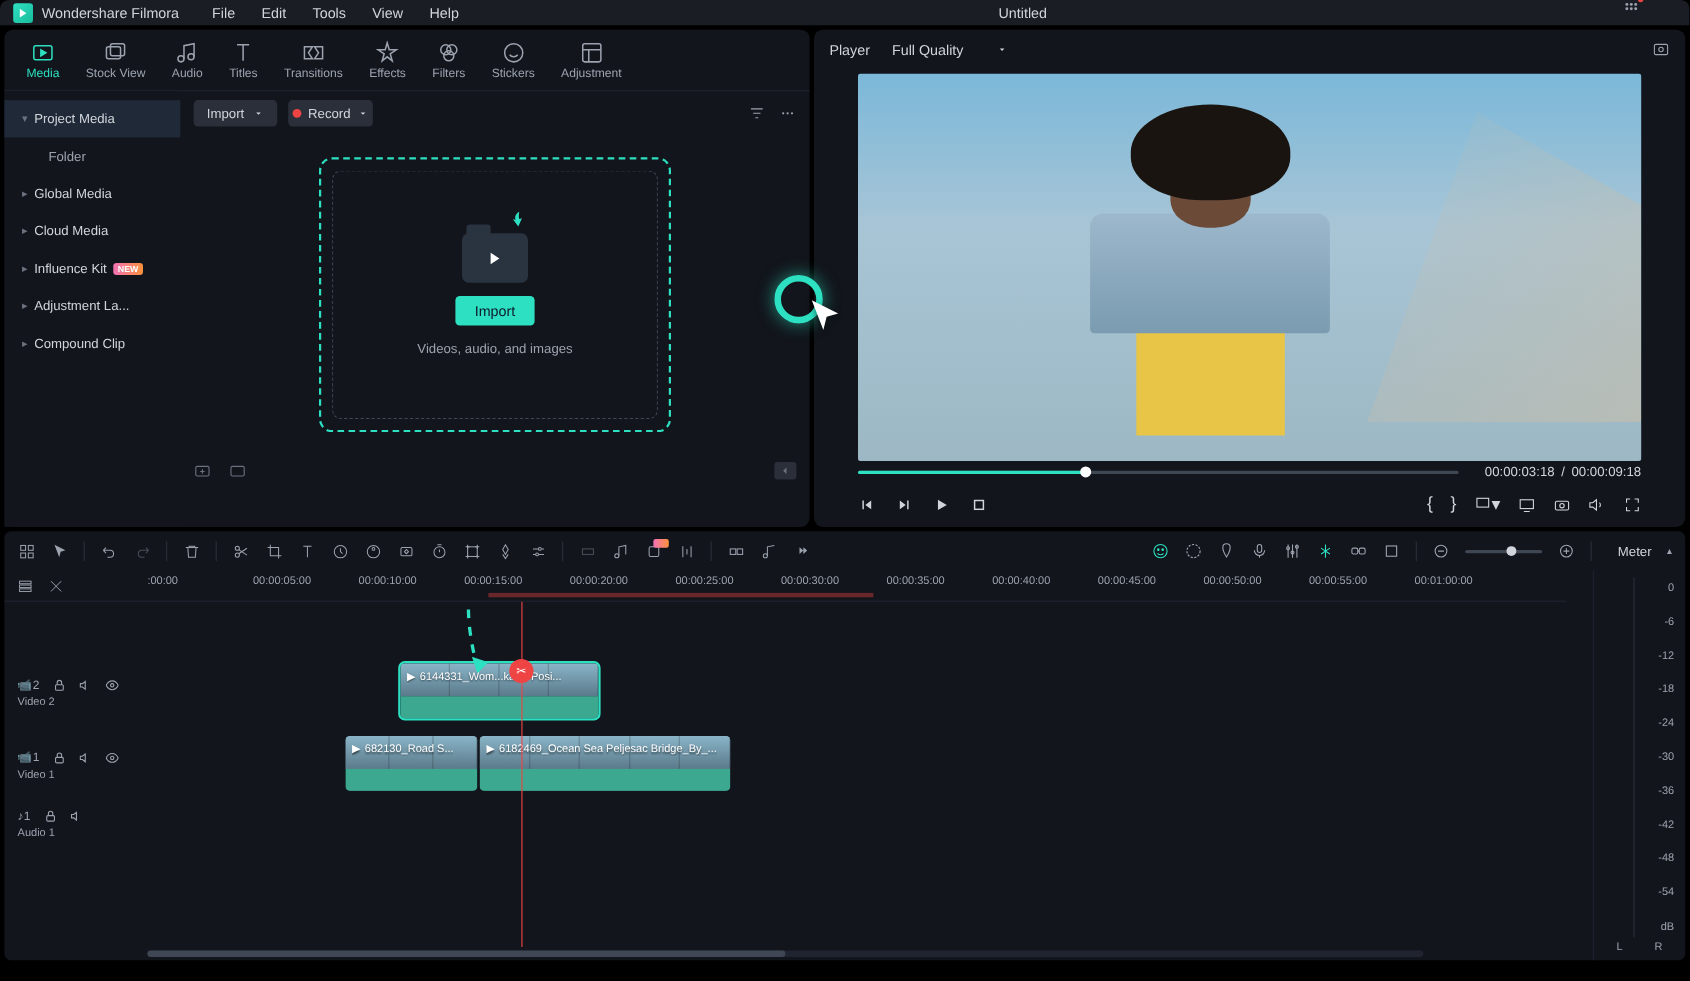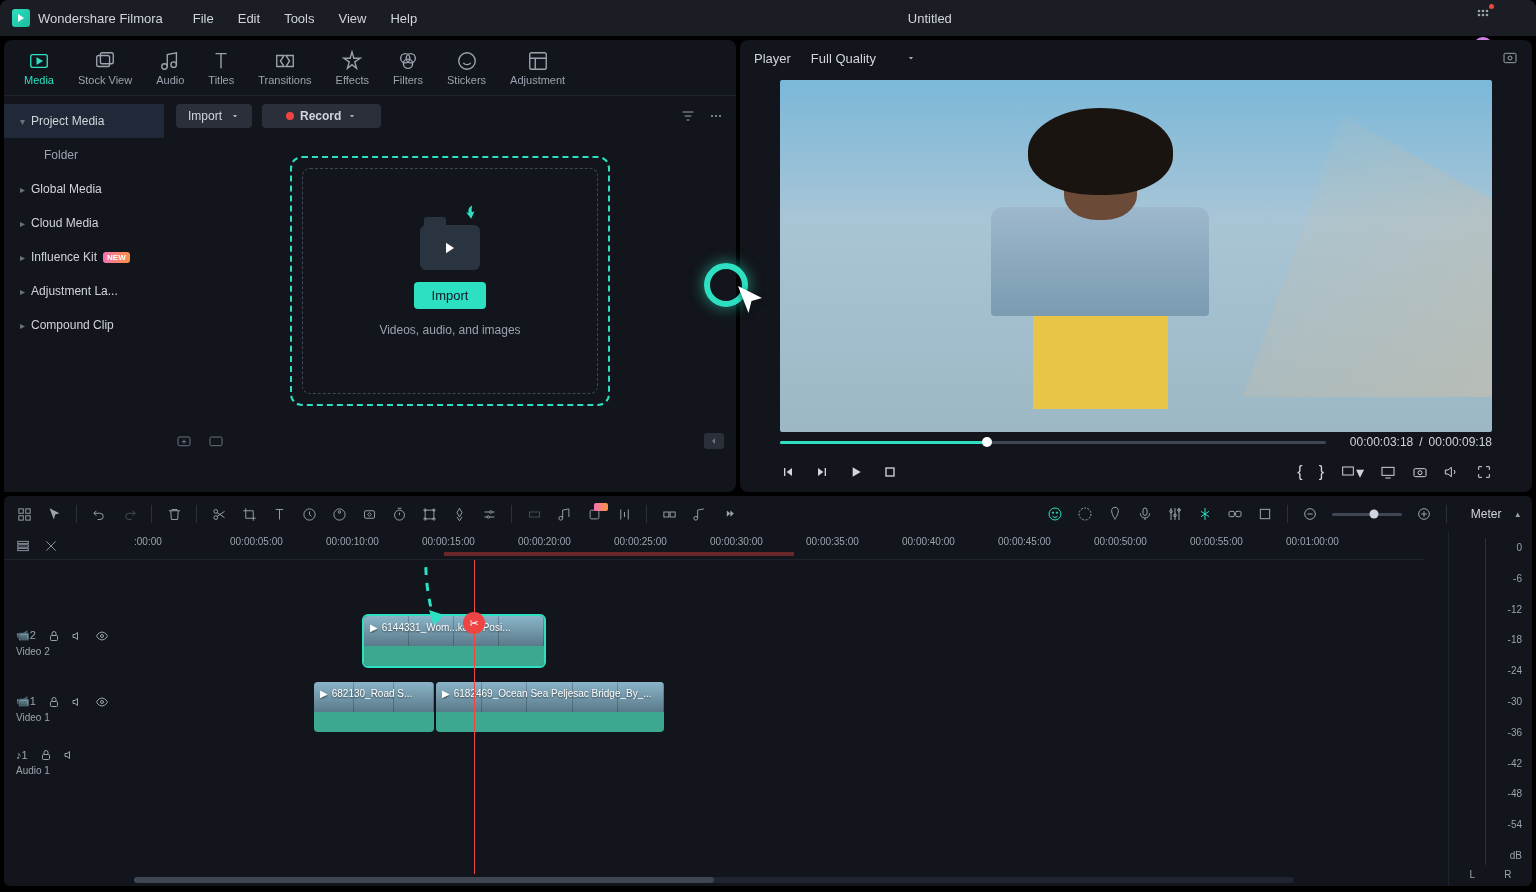--- a/index.html
+++ b/index.html
@@ -1,17 +1,17 @@
 <!DOCTYPE html>
 <html><head>
 <meta charset="utf-8">
 <style>
 * { margin: 0; padding: 0; box-sizing: border-box; font-family: -apple-system, BlinkMacSystemFont, "Segoe UI", sans-serif; }
 body { background: #000; width: 1536px; height: 892px; overflow: hidden; border-radius: 8px; }
-.titlebar { height: 36px; background: #1a1d23; display: flex; align-items: center; padding: 0 12px; color: #d1d5db; font-size: 13px; }
+.titlebar { height: 23px; background: #1a1d23; display: flex; align-items: center; padding: 0 12px; color: #d1d5db; font-size: 13px; }
 .logo-icon { width: 18px; height: 18px; margin-right: 8px; background: linear-gradient(135deg, #2de0c2, #1abc9c); border-radius: 3px; display: flex; align-items: center; justify-content: center; }
 .logo-icon svg { width: 12px; height: 12px; }
 .app-name { font-weight: 500; margin-right: 30px; }
 .menu-items { display: flex; gap: 24px; }
 .menu-item { cursor: pointer; }
 .doc-title { flex: 1; text-align: center; }
 .titlebar-right { display: flex; align-items: center; gap: 14px; flex-direction: column; }
 .tb-icon { width: 16px; height: 16px; color: #9ca3af; cursor: pointer; display: flex; align-items: center; justify-content: center; }
 .tb-icon.circle { width: 14px; height: 14px; border: 1.5px solid #6b7280; border-radius: 50%; }
 .avatar { width: 20px; height: 20px; border-radius: 50%; background: linear-gradient(135deg, #c084fc, #f472b6); }
@@ -27,21 +27,21 @@
 .panel-body { flex: 1; display: flex; }
 .sidebar { width: 160px; background: #12151b; padding: 8px 0; }
 .sidebar-item { padding: 10px 16px; color: #d1d5db; font-size: 12px; cursor: pointer; display: flex; align-items: center; gap: 6px; }
 .sidebar-item.active { background: #1f2937; }
 .sidebar-item .chev { color: #6b7280; font-size: 10px; }
 .sidebar-item.sub { padding-left: 40px; color: #9ca3af; }
 .badge-new { background: linear-gradient(90deg,#f472b6,#fb923c); color: #fff; font-size: 8px; padding: 1px 4px; border-radius: 3px; font-weight: 600; }
 .media-area { flex: 1; display: flex; flex-direction: column; position: relative; }
 .media-toolbar { height: 40px; display: flex; align-items: center; padding: 0 12px; gap: 10px; }
 .dropdown-btn { background: #2a2f3a; color: #d1d5db; padding: 5px 12px; border-radius: 4px; font-size: 12px; display: flex; align-items: center; gap: 8px; cursor: pointer; }
-.record-btn { background: #2a2f3a; color: #d1d5db; padding: 5px 24px; border-radius: 4px; font-size: 12px; display: flex; align-items: center; gap: 6px; cursor: pointer; font-weight: bold; }
+.record-btn { background: #2a2f3a; color: #d1d5db; padding: 5px 4px; border-radius: 4px; font-size: 12px; display: flex; align-items: center; gap: 6px; cursor: pointer; }
 .red-dot { width: 8px; height: 8px; background: #ef4444; border-radius: 50%; }
 .media-toolbar-right { margin-left: auto; display: flex; gap: 12px; color: #9ca3af; }
 .import-zone { margin: 20px auto; width: 320px; height: 250px; border: 2px dashed #2de0c2; border-radius: 12px; position: relative; }
 .import-inner { position: absolute; inset: 10px; border: 1px dashed #3f4654; border-radius: 8px; display: flex; flex-direction: column; align-items: center; justify-content: center; }
 .folder-ico { width: 60px; height: 45px; background: #2a3340; border-radius: 6px; position: relative; margin-bottom: 12px; }
 .folder-ico::before { content: ''; position: absolute; top: -8px; left: 4px; width: 22px; height: 10px; background: #2a3340; border-radius: 3px 3px 0 0; }
 .folder-logo { position: absolute; top: 50%; left: 50%; transform: translate(-50%, -50%); width: 16px; height: 16px; }
 .green-arrow { position: absolute; top: -22px; right: -2px; width: 20px; height: 20px; color: #2de0c2; }
 .import-btn { background: #2de0c2; color: #0f172a; padding: 6px 18px; border-radius: 4px; font-size: 13px; font-weight: 500; cursor: pointer; }
 .import-hint { color: #9ca3af; font-size: 12px; margin-top: 14px; }

